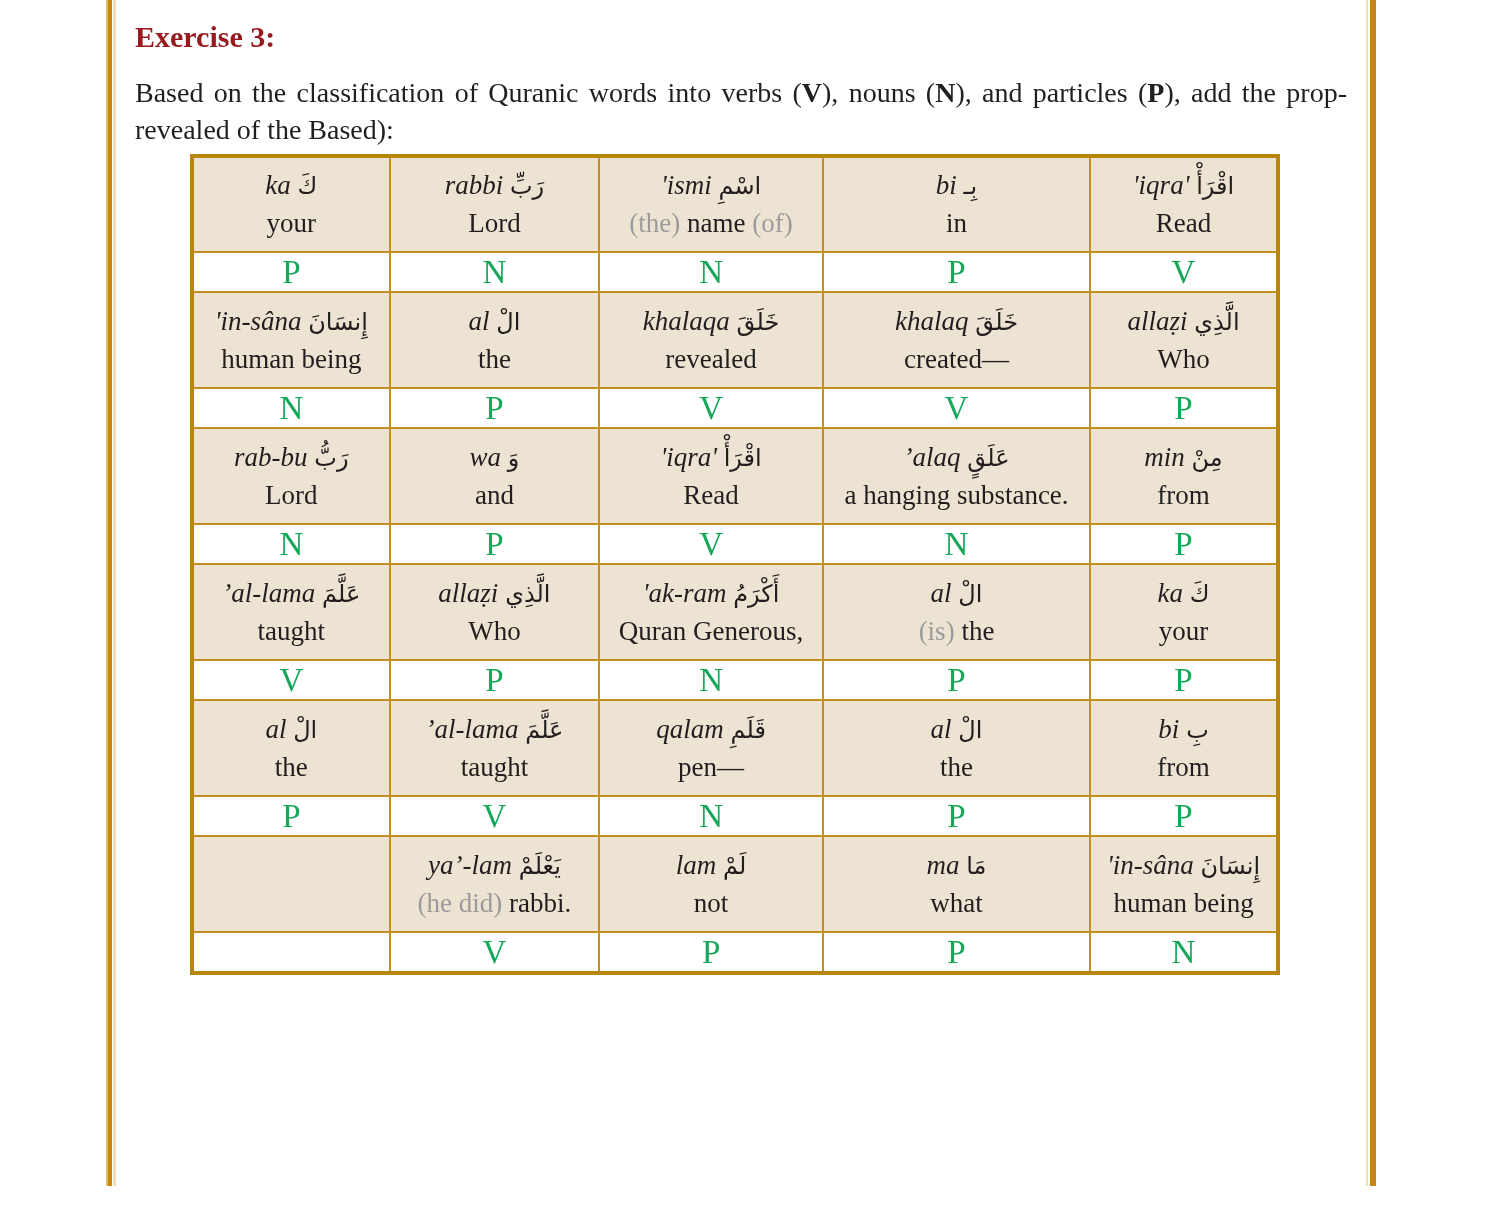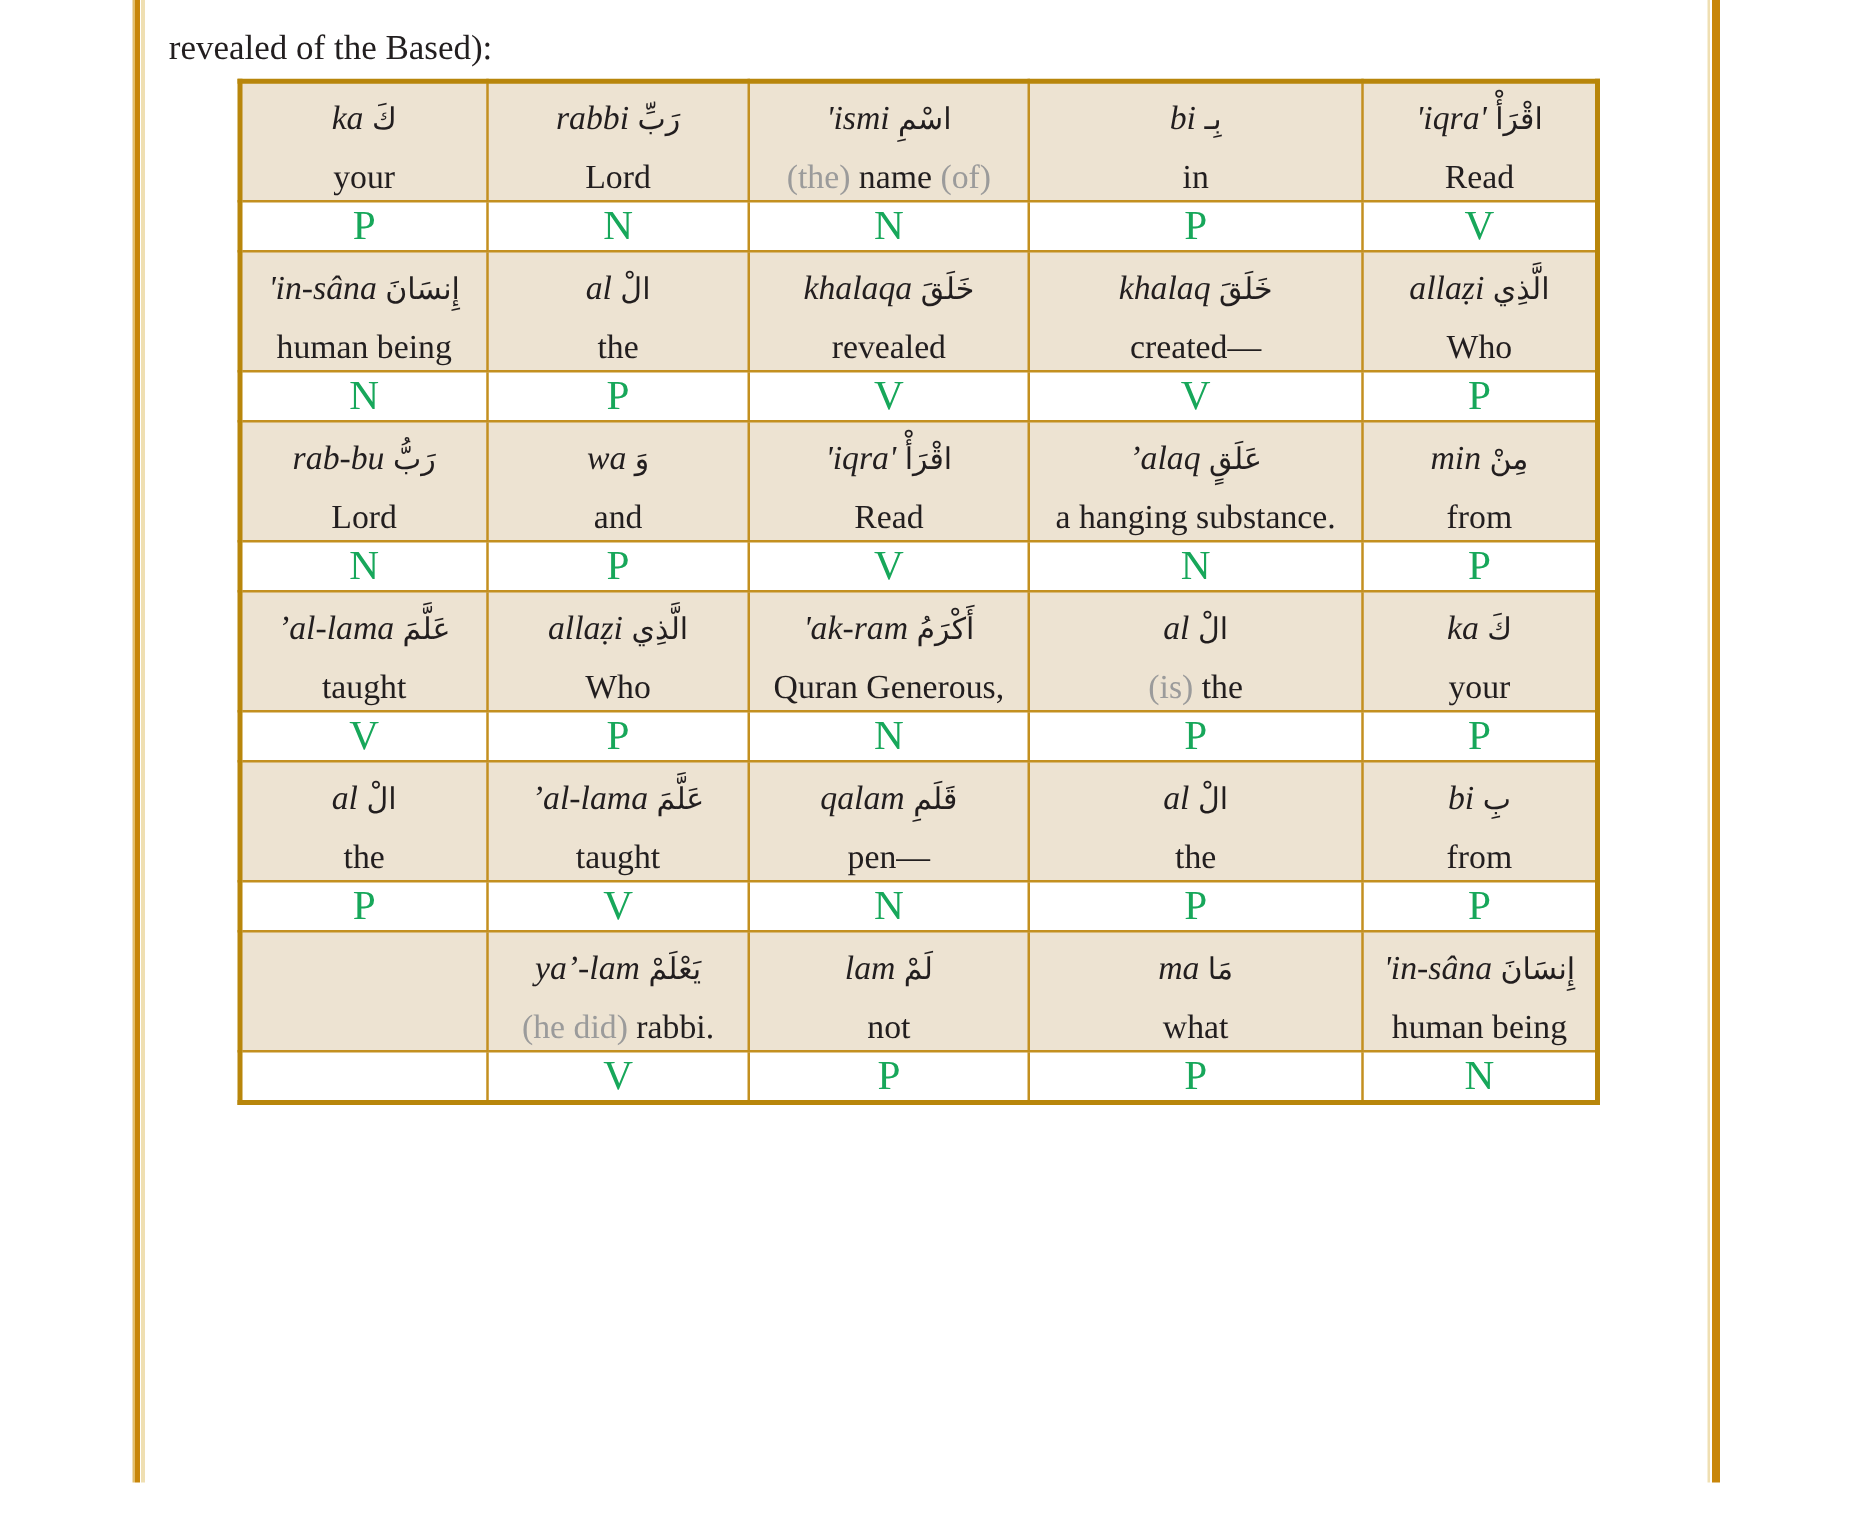--- a/index.html
+++ b/index.html
@@ -55,39 +55,41 @@
   .word-table{
     border-collapse:collapse;table-layout:fixed;
     width:1090px;margin:6px 0 0 55px;
     border:4px solid var(--gold_outer);
   }
   .word-table td{border:2.5px solid var(--gold_border);padding:0;}
   .word-cell{
     background:var(--beige);height:96px;
     text-align:center;vertical-align:middle;font-size:27px;
   }
-  .word-line{line-height:54px;white-space:nowrap;}
+  .word-line{line-height:36px;white-space:nowrap;}
   .translit{font-style:italic;}
   .arabic{font-family:"DejaVu Sans",sans-serif;font-size:24px;}
   .gloss{line-height:38px;}
   .muted{color:var(--muted);}
   .label-cell{
     background:#fff;height:38px;
     text-align:center;vertical-align:middle;
     color:var(--green);font-size:33px;line-height:38px;
   }
 </style>
 </head>
 <body>
 
 <div class="side-rule left"></div>
 <div class="side-rule right"></div>
 
 <div class="content">
+  <h2 class="title">Exercise 3:</h2>
   <div class="intro">
+      <div class="para-line"><span>Based on the classification of Quranic words into verbs (</span><span class="b">V</span><span>), nouns (</span><span class="b">N</span><span>), and particles (</span><span class="b">P</span><span>), add the prop-</span></div>
       <div class="para-line last"><span>revealed of the Based):</span></div>
     </div>
   <div class="verses">
     </div>
   <table class="word-table">
     <colgroup>
         <col style="width: 18.2%;">
         <col style="width: 19.3%;">
         <col style="width: 20.6%;">
         <col style="width: 24.6%;">

